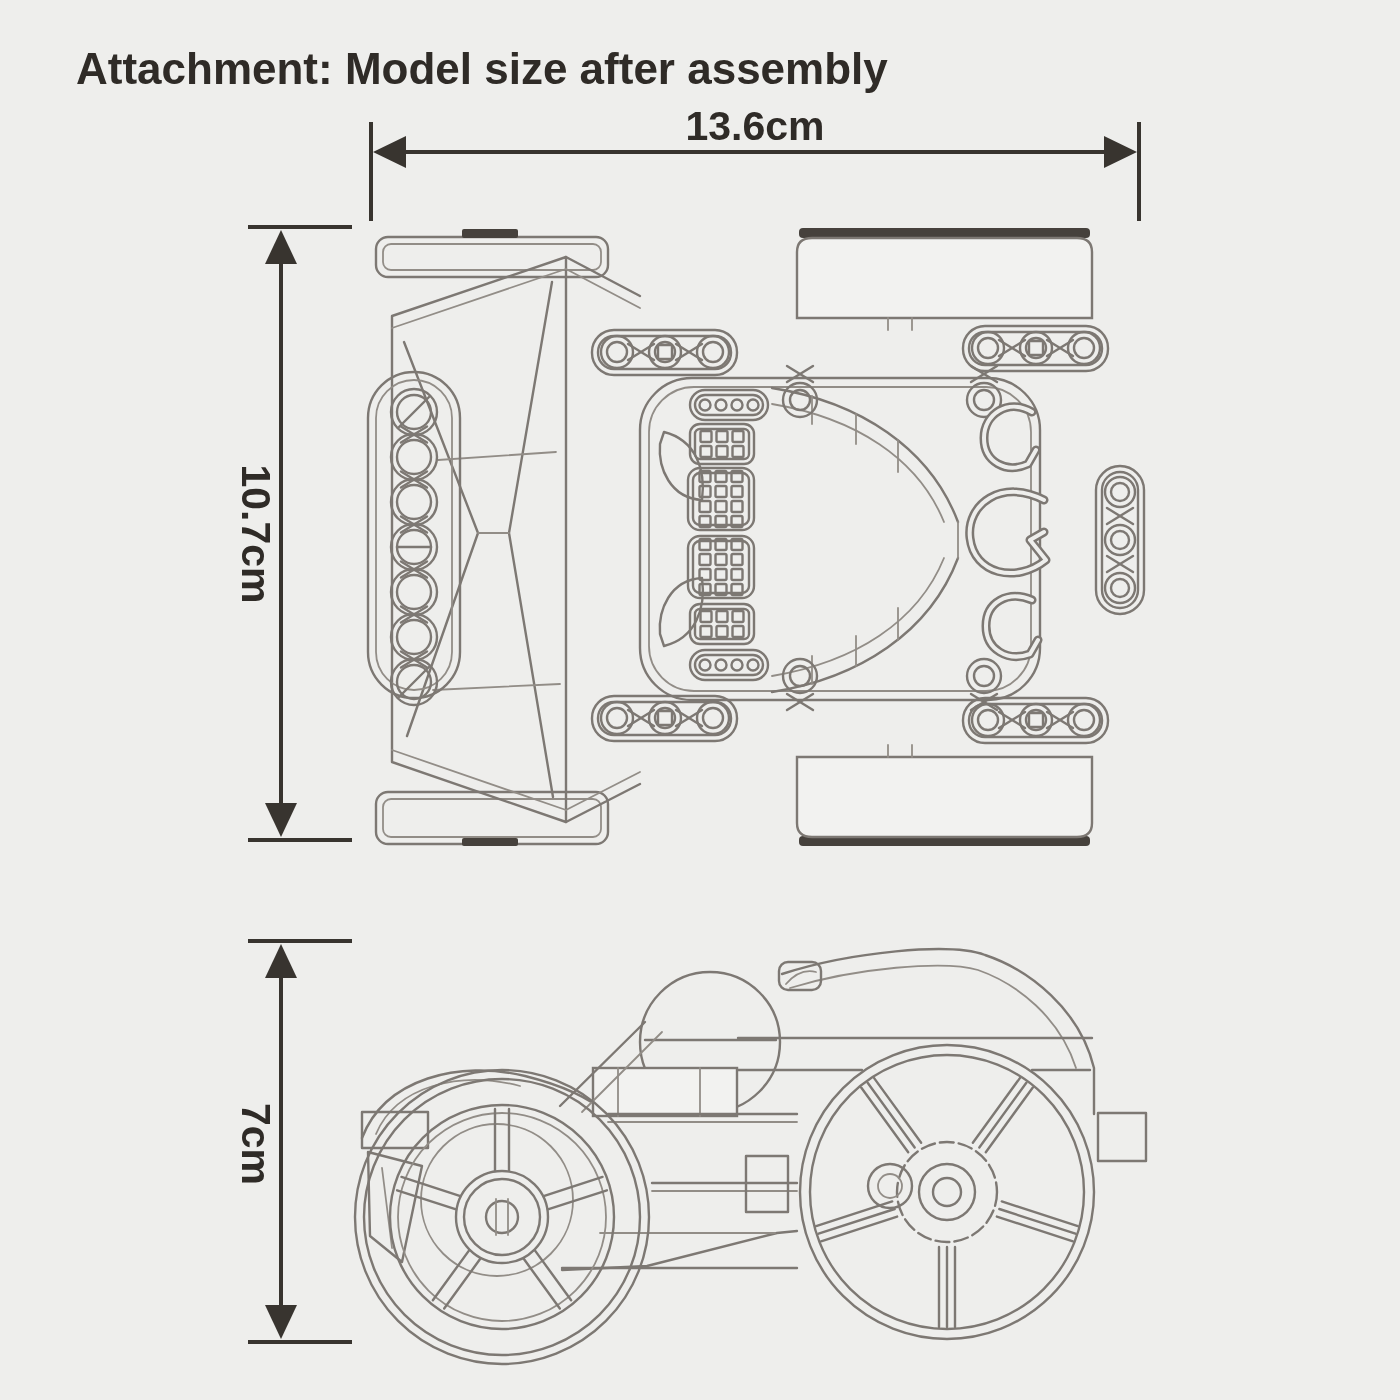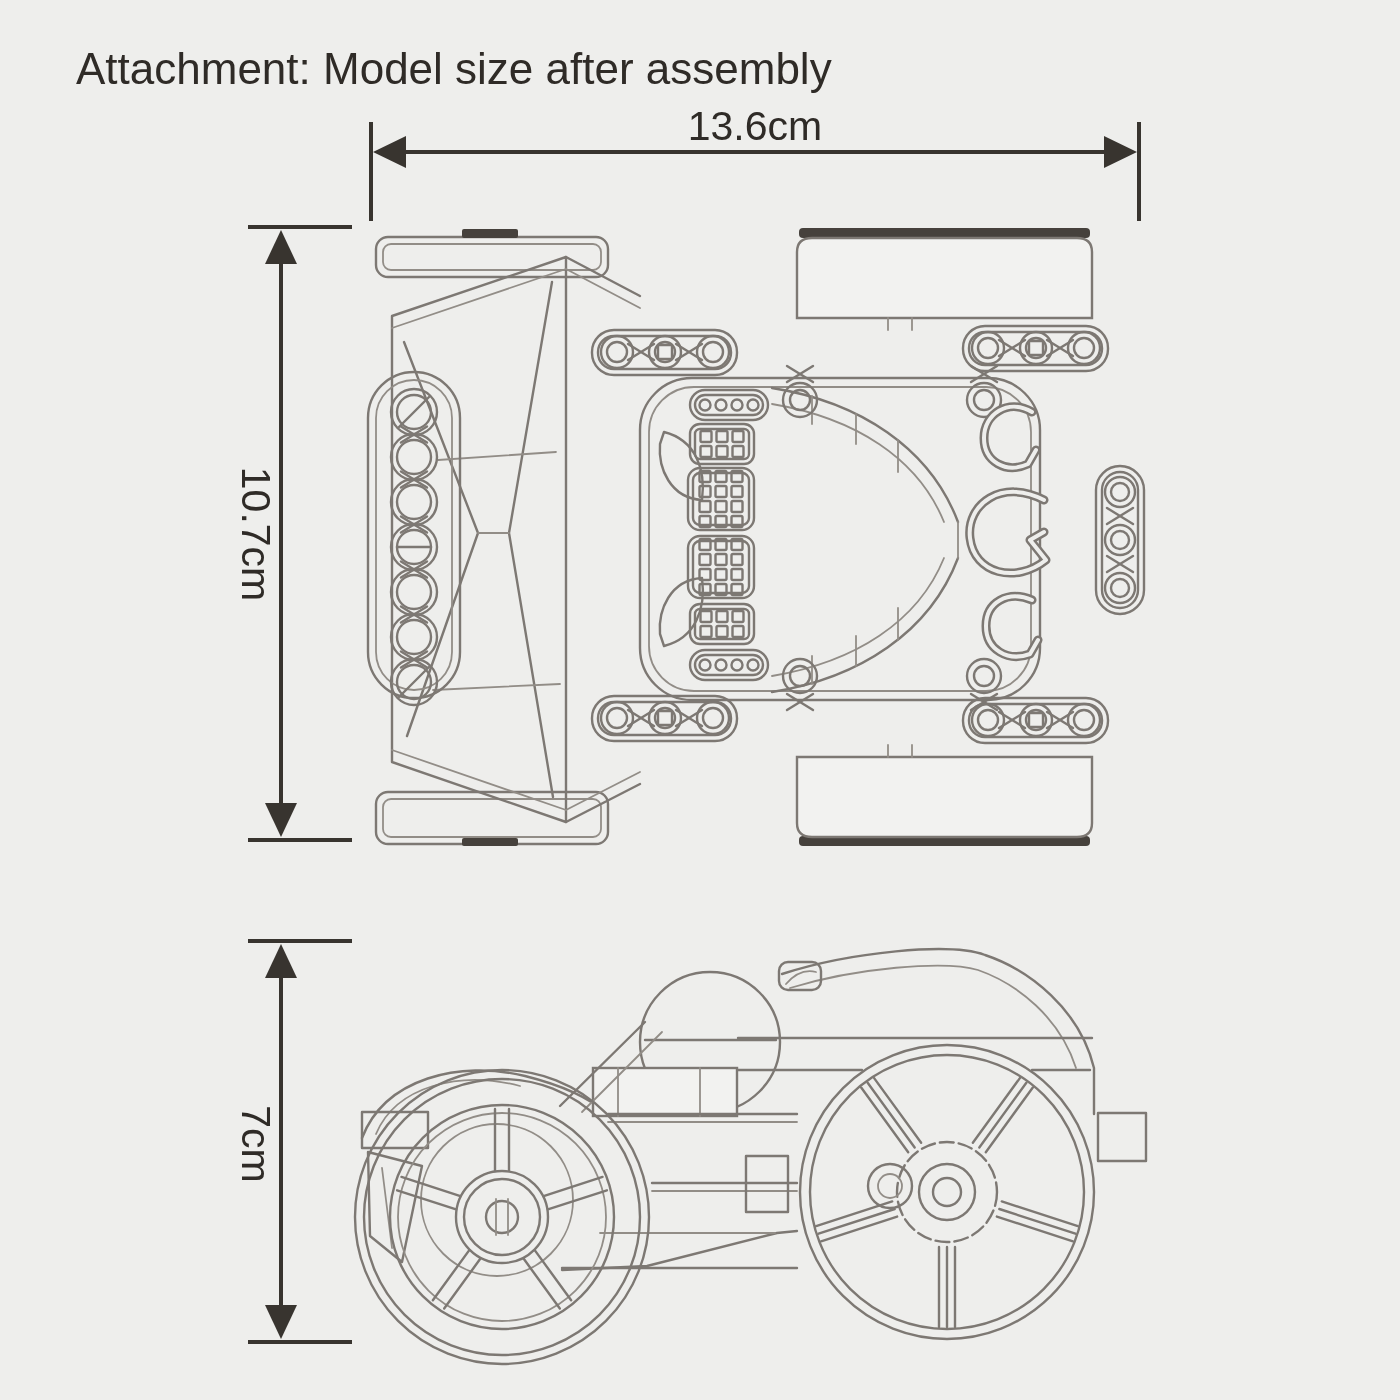--- a/index.html
+++ b/index.html
@@ -1,17 +1,17 @@
 <!DOCTYPE html>
 <html><head>
 <meta charset="utf-8">
 <style>
   html,body{margin:0;padding:0;background:#eeeeec;}
   .wrap{width:1208px;height:1400px;position:relative;background:#eeeeec;overflow:hidden;
-        font-family:"Liberation Sans",sans-serif;}
+        font-family:"Liberation Sans",sans-serif;font-weight:bold;}
   svg{display:block;}
   svg text{font-family:"Liberation Sans",sans-serif;fill:#2f2b27;}
   .title-text{font-size:44px;letter-spacing:0px;}
   .dim-text{font-size:41px;}
   .ln{stroke:#7d7873;fill:none;stroke-width:2.4;stroke-linecap:round;stroke-linejoin:round;}
   .ln-thin{stroke:#928d87;fill:none;stroke-width:1.8;stroke-linecap:round;}
   .dim{stroke:#38342f;fill:none;stroke-width:4;}
   .dimfill{fill:#38342f;stroke:none;}
   .darkfill{fill:#46413c;stroke:none;}
   .wheelfill{fill:#f2f2f0;stroke:#7d7873;stroke-width:2.4;}

